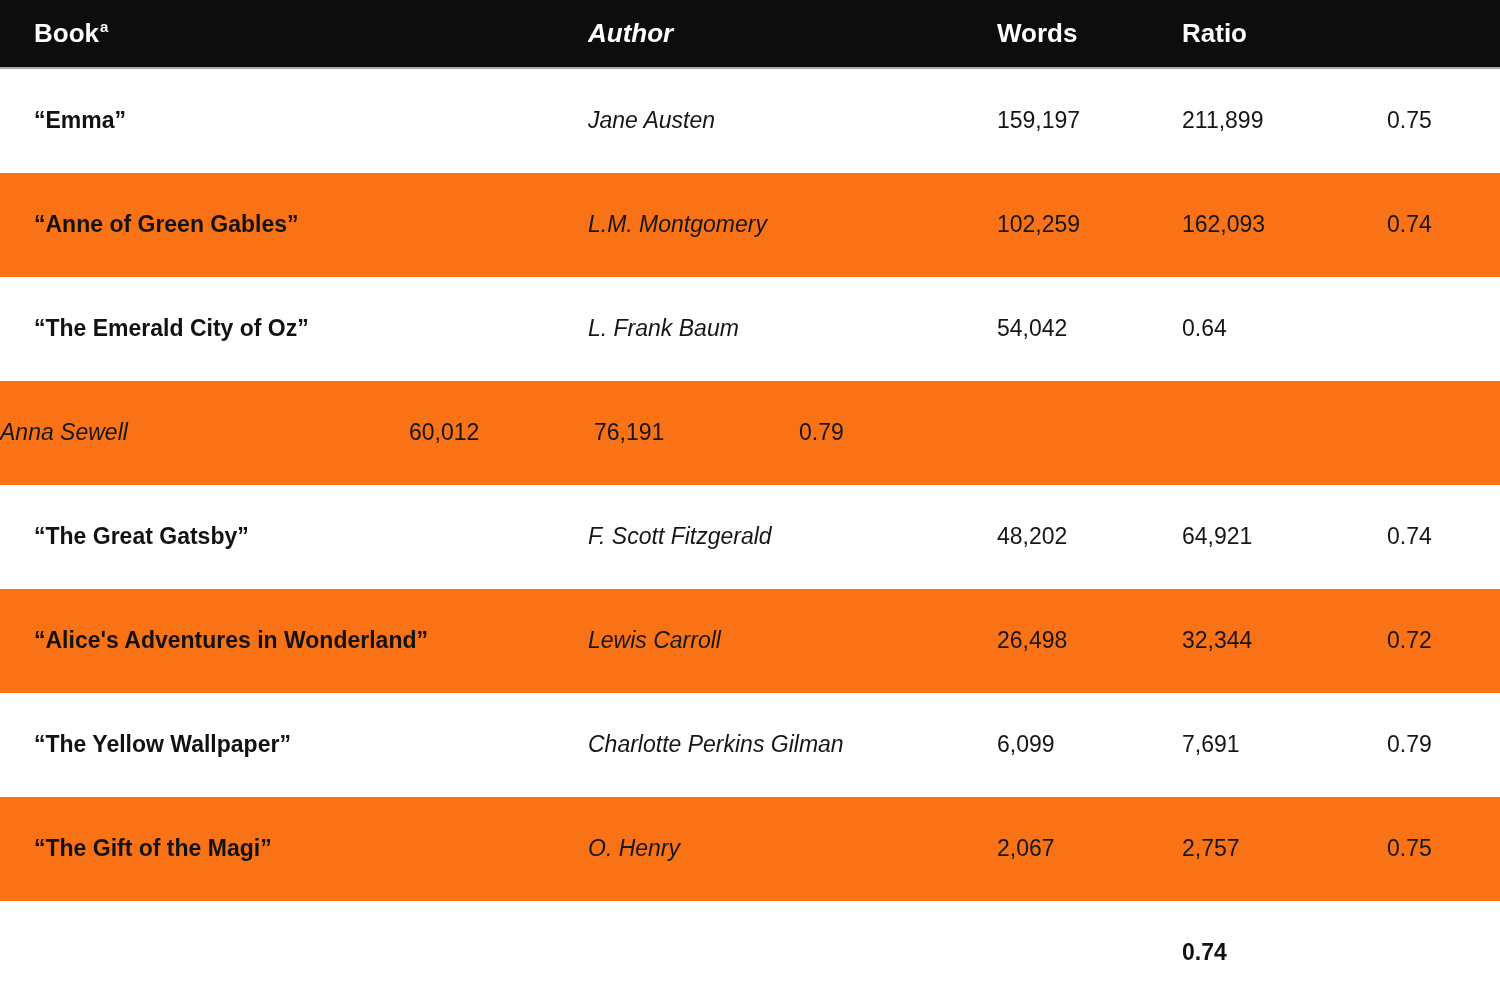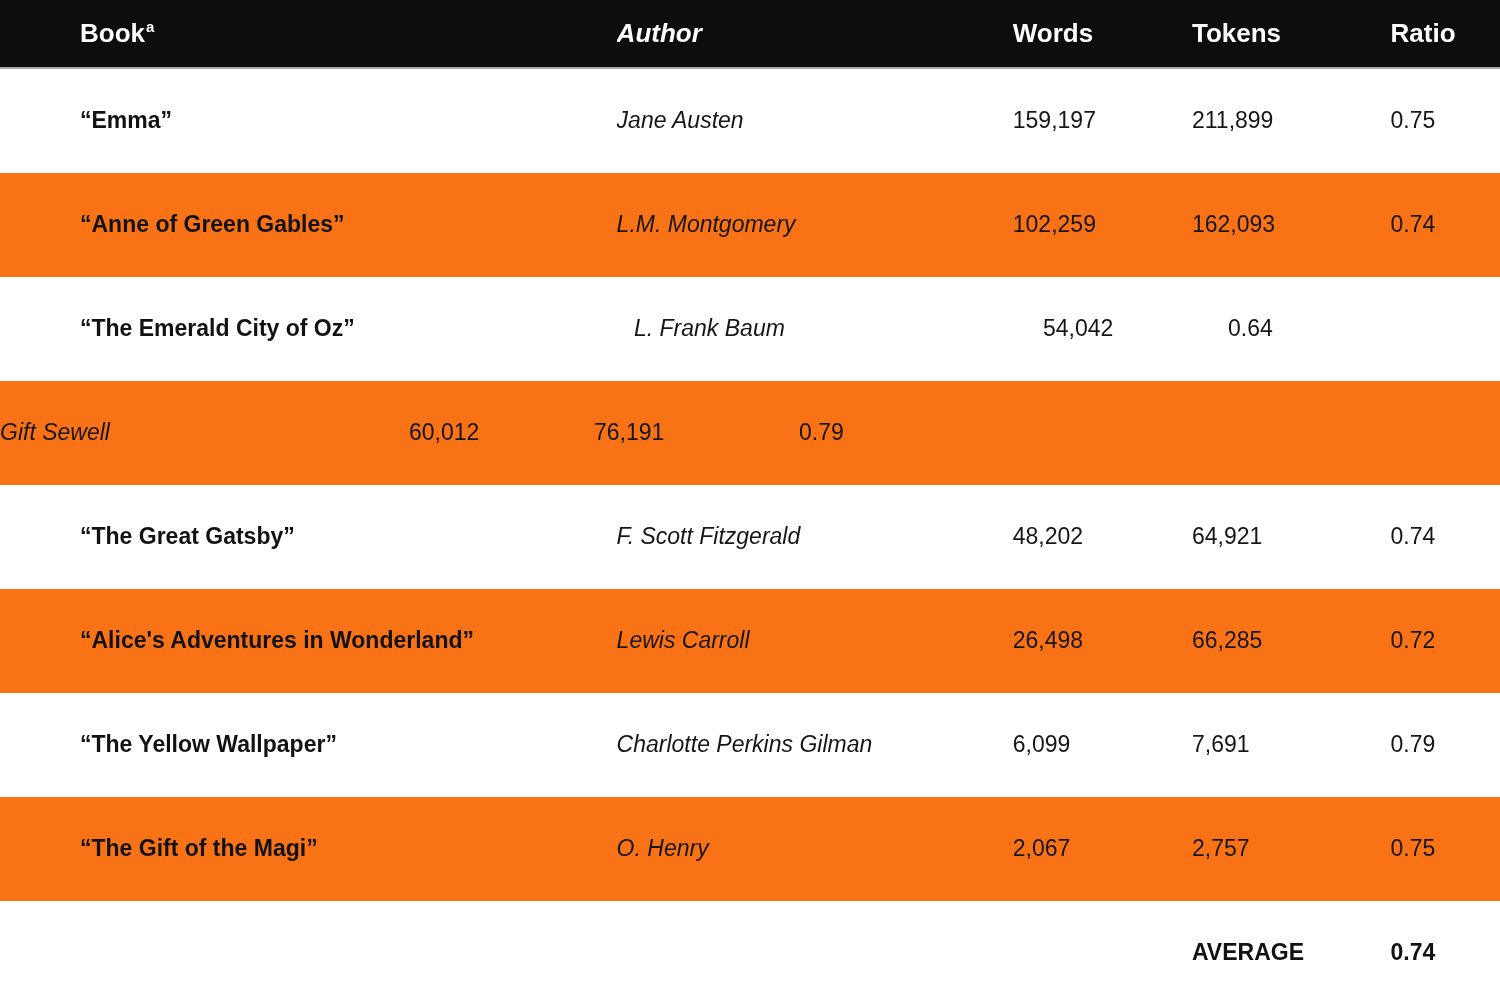--- a/index.html
+++ b/index.html
@@ -34,21 +34,21 @@
     font-size: 26px;
   }
   .row.footer { height: 103px; background: #ffffff; }
   .cell {
     font-size: 23px;
     line-height: 1.2;
     white-space: nowrap;
     overflow: hidden;
   }
   .header .cell { font-size: 26px; }
-  .col-book   { width: 588px; padding-left: 34px; margin-left: 46px; }
+  .col-book   { width: 588px; padding-left: 34px; }
   .col-author { width: 409px; font-style: italic; }
   .col-words  { width: 185px; }
   .col-tokens { width: 205px; }
   .col-ratio  { width: 113px; }
   .book-title { font-weight: 700; color: #121212; }
   .bold { font-weight: 700; color: #121212; }
   sup.footnote {
     font-size: 15px;
     vertical-align: super;
     line-height: 0;
@@ -57,21 +57,20 @@
 </style>
 </head>
 <body>
 
 <div class="table">
 
   <div class="row header">
     <div class="cell col-book"><span>Book</span><sup class="footnote">a</sup></div>
     <div class="cell col-author">Author</div>
     <div class="cell col-words">Words</div>
-    <div class="cell col-tokens">Tokens</div>
     <div class="cell col-ratio">Ratio</div>
   </div>
 
   <div class="row">
     <div class="cell col-book book-title">“Emma”</div>
     <div class="cell col-author">Jane Austen</div>
     <div class="cell col-words">159,197</div>
     <div class="cell col-tokens">211,899</div>
     <div class="cell col-ratio">0.75</div>
   </div>
@@ -85,39 +84,39 @@
   </div>
 
   <div class="row">
     <div class="cell col-book book-title">“The Emerald City of Oz”</div>
     <div class="cell col-author">L. Frank Baum</div>
     <div class="cell col-words">54,042</div>
     <div class="cell col-ratio">0.64</div>
   </div>
 
   <div class="row stripe">
-    <div class="cell col-author">Gift Sewell</div>
+    <div class="cell col-author">Anna Sewell</div>
     <div class="cell col-words">60,012</div>
     <div class="cell col-tokens">76,191</div>
     <div class="cell col-ratio">0.79</div>
   </div>
 
   <div class="row">
     <div class="cell col-book book-title">“The Great Gatsby”</div>
     <div class="cell col-author">F. Scott Fitzgerald</div>
     <div class="cell col-words">48,202</div>
     <div class="cell col-tokens">64,921</div>
     <div class="cell col-ratio">0.74</div>
   </div>
 
   <div class="row stripe">
     <div class="cell col-book book-title">“Alice's Adventures in Wonderland”</div>
     <div class="cell col-author">Lewis Carroll</div>
     <div class="cell col-words">26,498</div>
-    <div class="cell col-tokens">66,285</div>
+    <div class="cell col-tokens">32,344</div>
     <div class="cell col-ratio">0.72</div>
   </div>
 
   <div class="row">
     <div class="cell col-book book-title">“The Yellow Wallpaper”</div>
     <div class="cell col-author">Charlotte Perkins Gilman</div>
     <div class="cell col-words">6,099</div>
     <div class="cell col-tokens">7,691</div>
     <div class="cell col-ratio">0.79</div>
   </div>
@@ -127,17 +126,16 @@
     <div class="cell col-author">O. Henry</div>
     <div class="cell col-words">2,067</div>
     <div class="cell col-tokens">2,757</div>
     <div class="cell col-ratio">0.75</div>
   </div>
 
   <div class="row footer">
     <div class="cell col-book"></div>
     <div class="cell col-author"></div>
     <div class="cell col-words"></div>
-    <div class="cell col-tokens bold">AVERAGE</div>
     <div class="cell col-ratio bold">0.74</div>
   </div>
 
 </div>
 
 </body></html>

